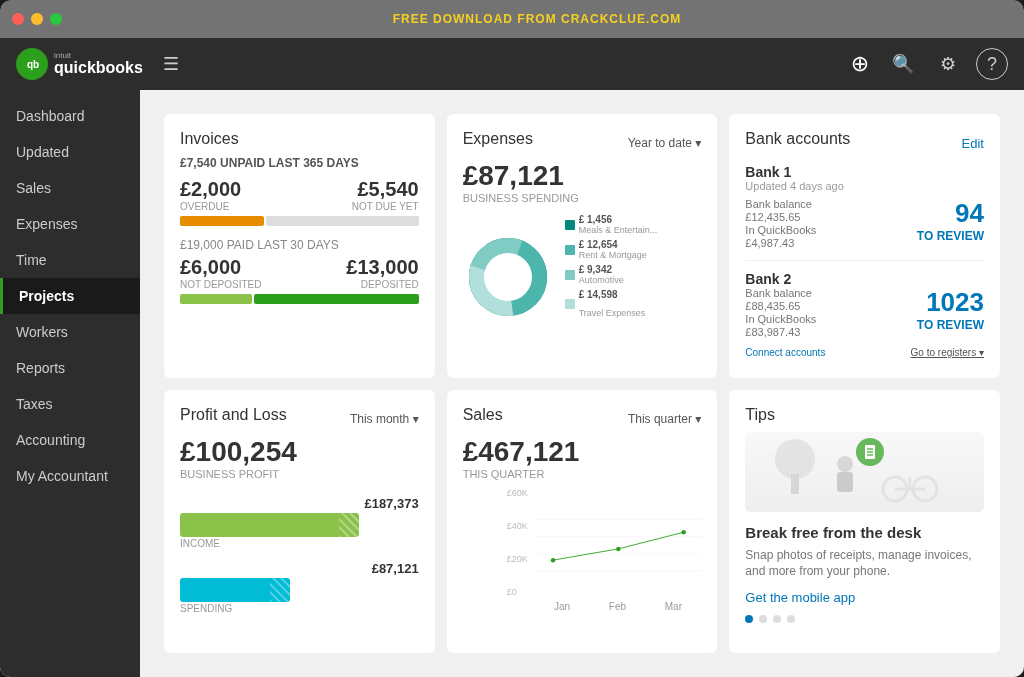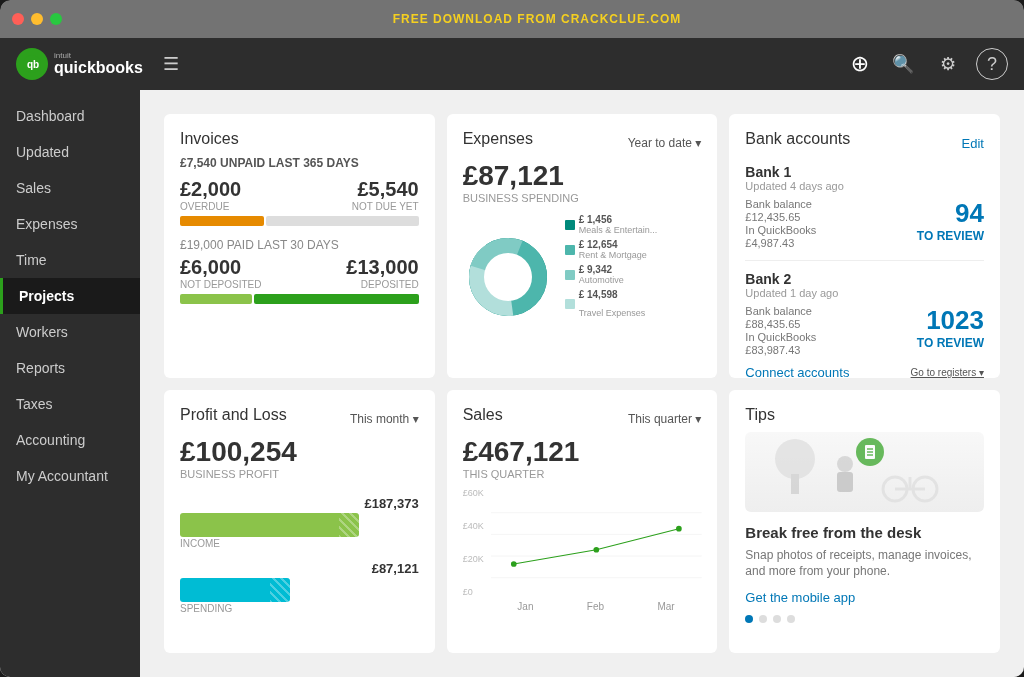--- a/index.html
+++ b/index.html
@@ -70,21 +70,21 @@
     .bank-name { font-size: 14px; font-weight: bold; color: #333; }
     .bank-updated { font-size: 11px; color: #999; margin-bottom: 6px; }
     .bank-row { display: flex; justify-content: space-between; align-items: flex-start; }
     .bank-details { font-size: 11px; color: #777; }
     .bank-details div { margin-bottom: 1px; }
     .to-review { text-align: right; }
     .to-review-num { font-size: 26px; font-weight: bold; color: #0077b6; }
     .to-review-label { font-size: 12px; color: #0077b6; font-weight: bold; text-transform: uppercase; }
     .divider { border: none; border-top: 1px solid #eee; margin: 10px 0; }
     .bank-footer { display: flex; justify-content: space-between; align-items: center; margin-top: 8px; }
-    .connect-link { color: #0077b6; font-size: 13px; cursor: pointer; font-weight: 500; }
+    .connect-link { color: #0077b6; font-size: 10px; cursor: pointer; font-weight: 500; }
     .registers-link { color: #555; font-size: 10px; cursor: pointer; text-decoration: underline; }
     
     
     .pl-header { display: flex; justify-content: space-between; align-items: center; margin-bottom: 4px; }
     .pl-big { font-size: 28px; font-weight: bold; color: #333; }
     .pl-sub { font-size: 11px; color: #999; text-transform: uppercase; margin-bottom: 16px; }
     .bar-row { margin-bottom: 8px; }
     .bar-label-row { display: flex; justify-content: flex-end; margin-bottom: 2px; }
     .bar-value { font-size: 13px; font-weight: bold; color: #333; }
     .bar-full { height: 24px; border-radius: 3px; position: relative; display: flex; align-items: center; }
@@ -276,21 +276,20 @@
           <div class="to-review">
             <div class="to-review-num">94</div>
             <div class="to-review-label">TO REVIEW</div>
           </div>
         </div>
       </div>
       <hr class="divider">
 
       <div>
         <div class="bank-name">Bank 2</div>
-        <div class="bank-updated">Updated 1 day ago</div>
         <div class="bank-row">
           <div class="bank-details">
             <div>Bank balance</div>
             <div>£88,435.65</div>
             <div>In QuickBooks</div>
             <div>£83,987.43</div>
           </div>
           <div class="to-review">
             <div class="to-review-num">1023</div>
             <div class="to-review-label">TO REVIEW</div>
@@ -336,21 +335,21 @@
 
     <div class="card">
       <div class="sales-header">
         <div class="card-title">Sales</div>
         <div class="period-selector">
           <span>This quarter</span> ▾
         </div>
       </div>
       <div class="sales-big">£467,121</div>
       <div class="sales-sub">THIS QUARTER</div>
-      <div class="line-chart" style="position:relative;">
+      <div class="line-chart" style="position:relative;margin-left:44px;">
 
         <div style="position:absolute;left:0;top:0;height:110px;display:flex;flex-direction:column;justify-content:space-between;font-size:9px;color:#bbb;">
           <div>£60K</div>
           <div>£40K</div>
           <div>£20K</div>
           <div>£0</div>
         </div>
         <svg width="100%" height="115" viewBox="0 0 370 115" style="display:block;margin-left:28px;width:calc(100% - 28px);">
 
           <line x1="0" y1="0" x2="370" y2="0" stroke="#eee" stroke-width="1"></line>

